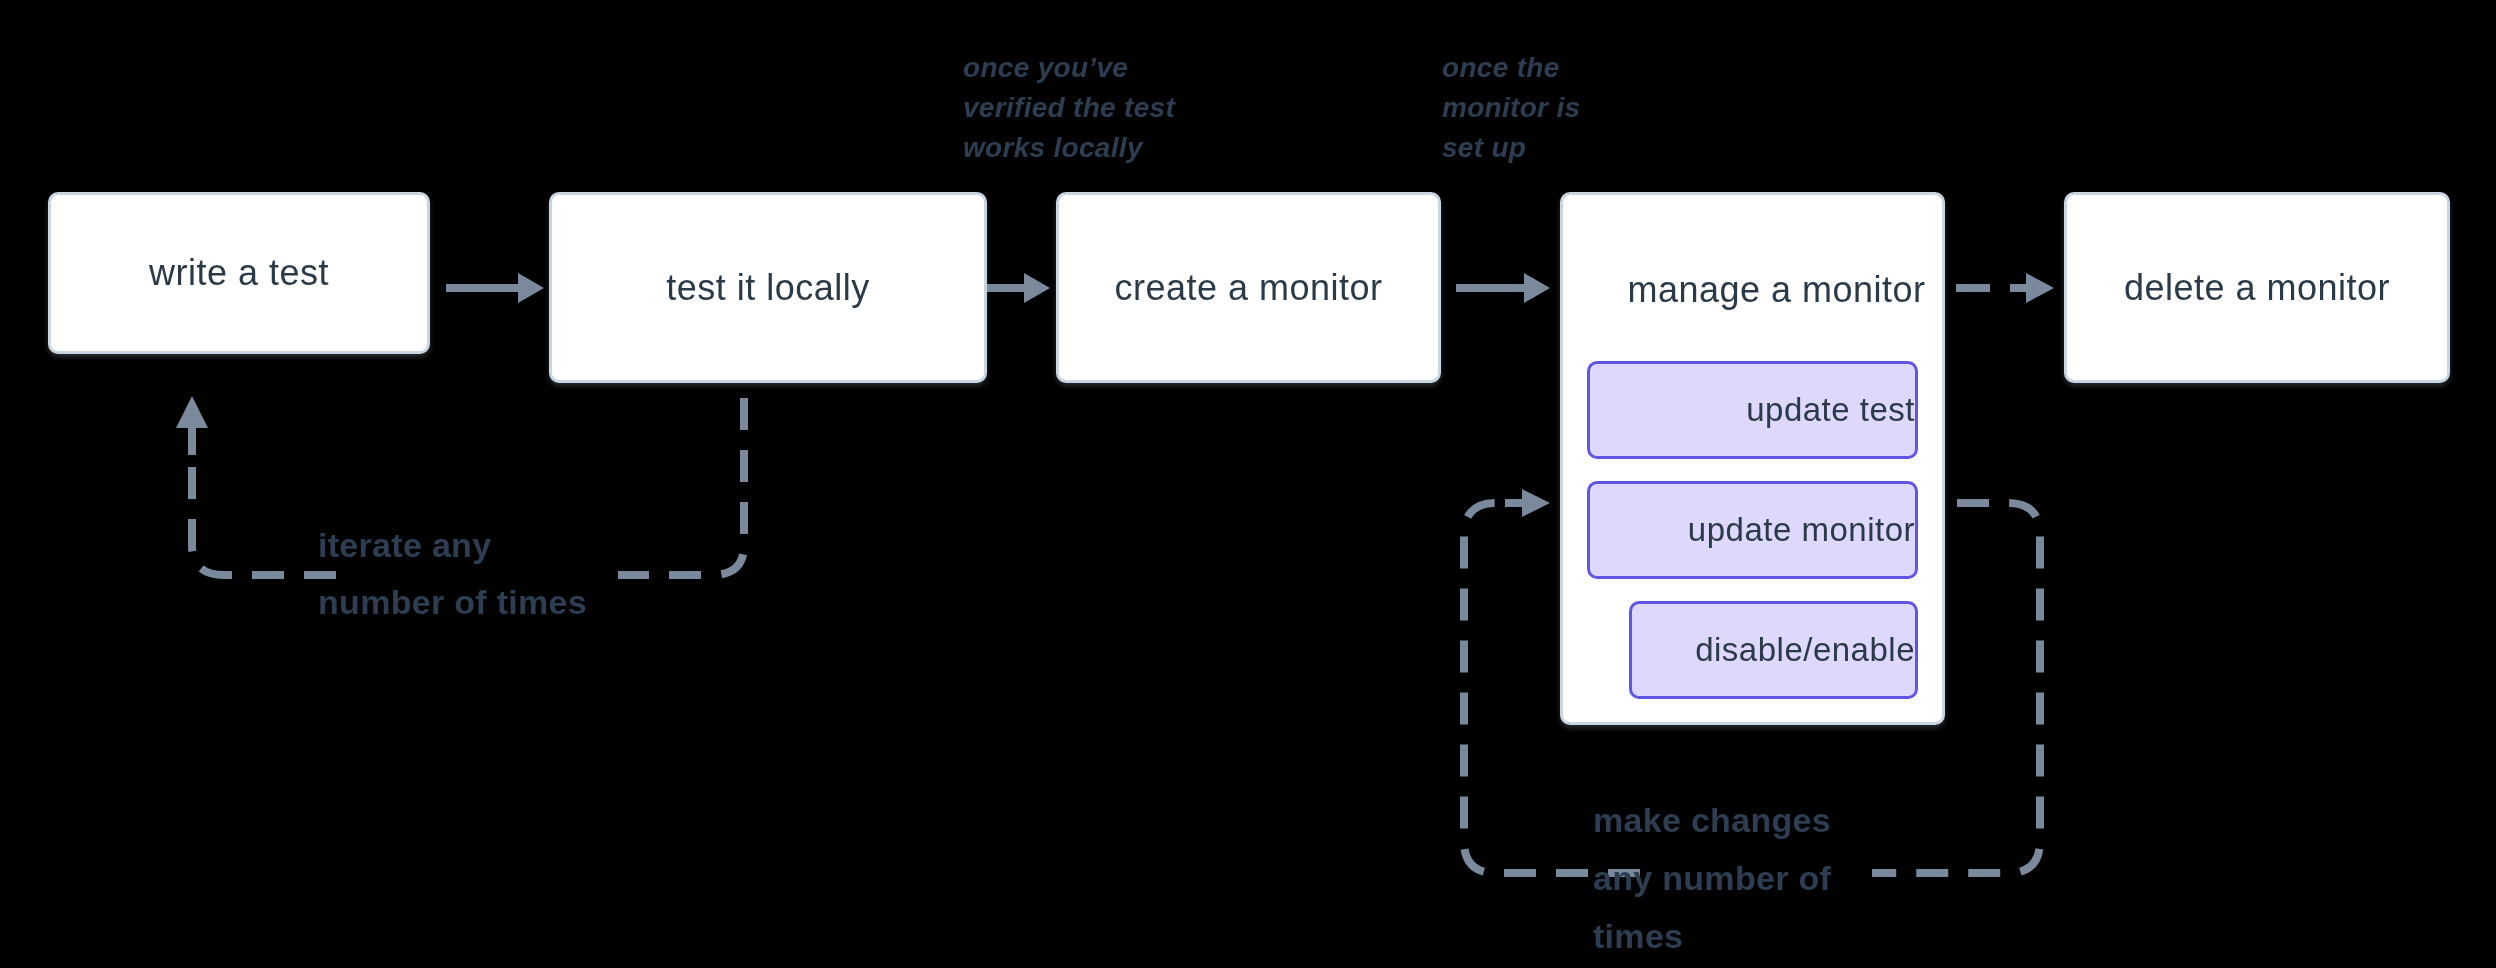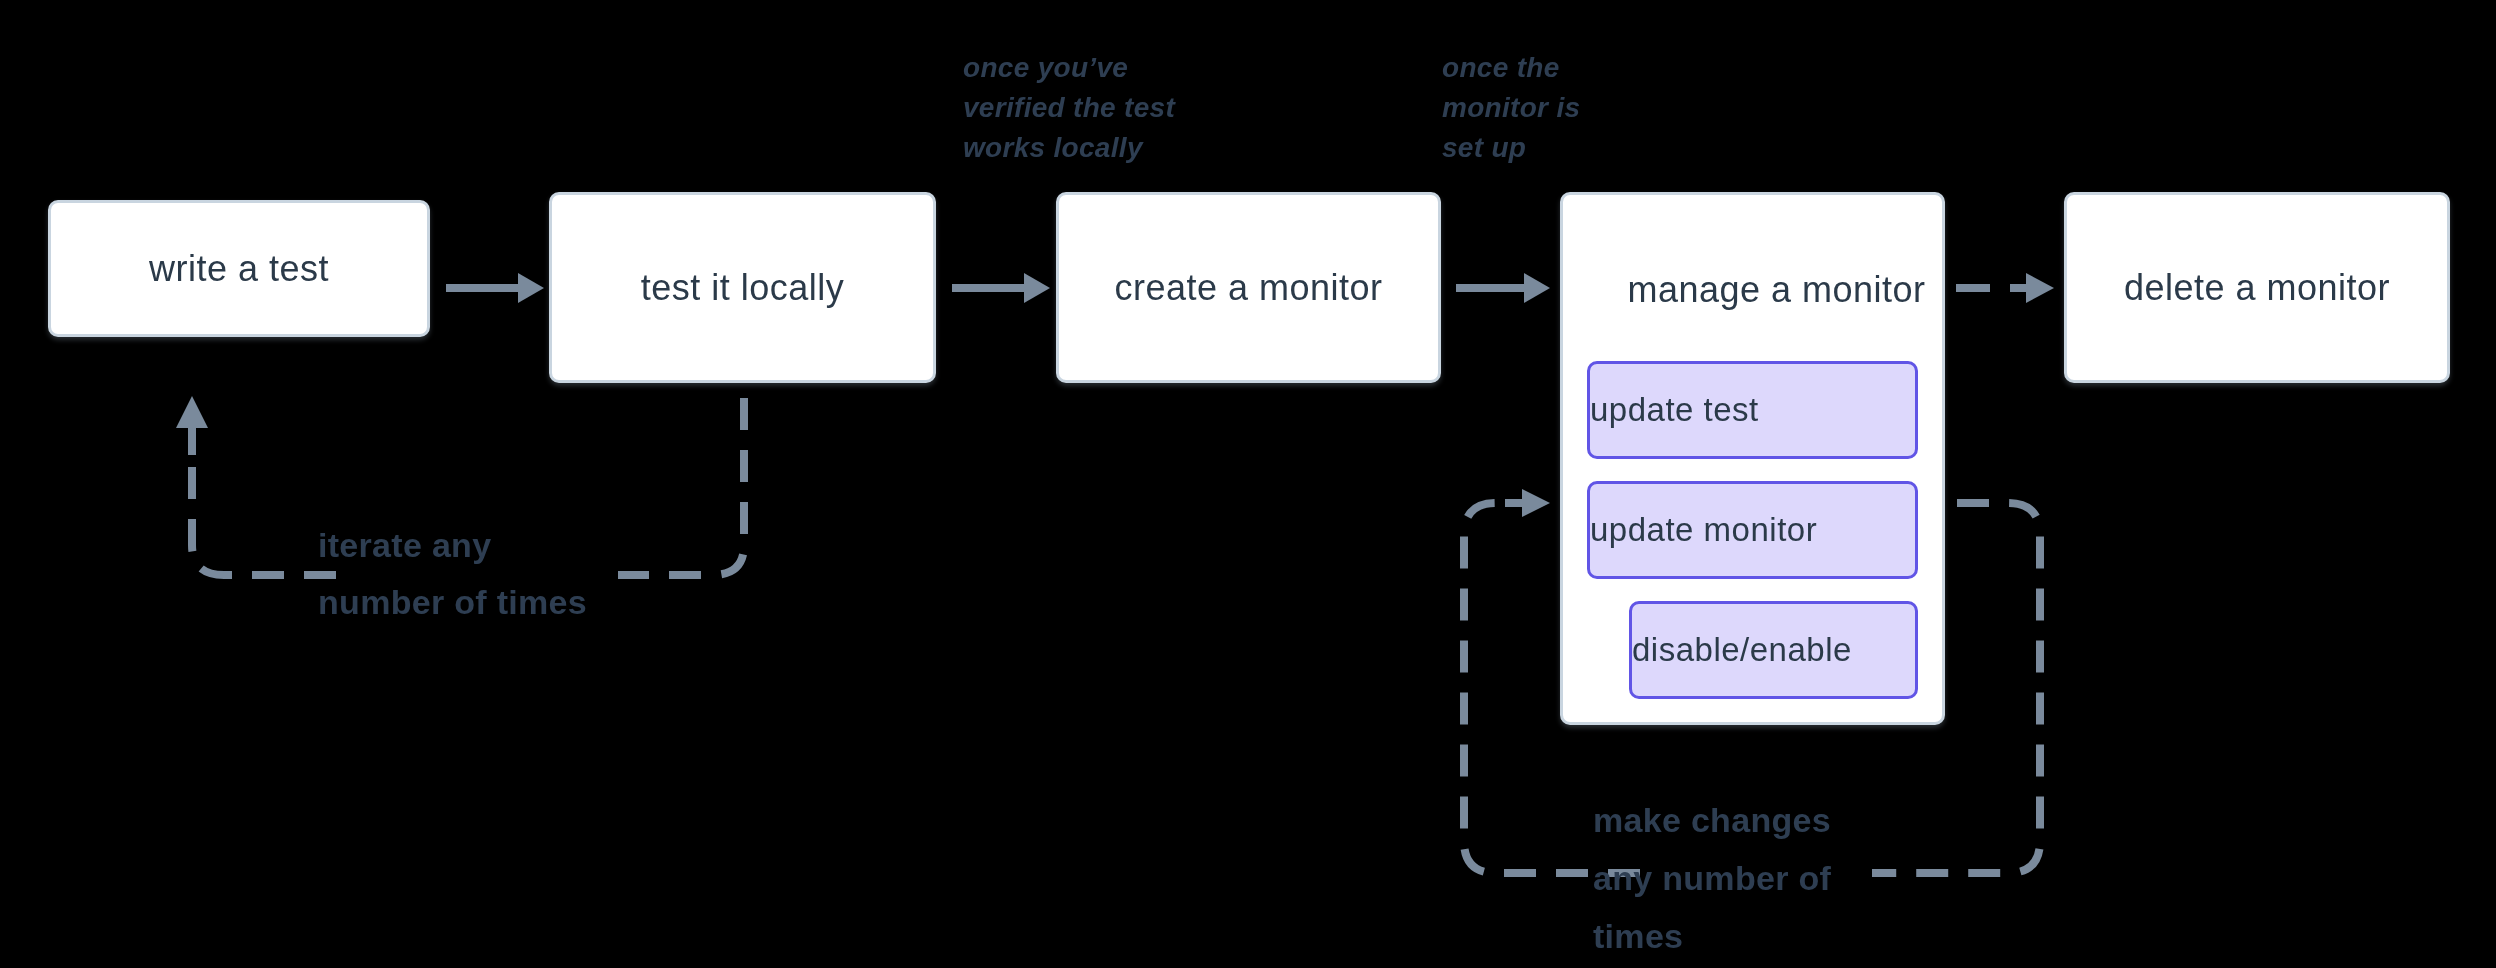--- a/index.html
+++ b/index.html
@@ -72,21 +72,21 @@
   }
   .subnode {
     position: absolute;
     left: 24px; right: 24px;
     height: 98px;
     background: var(--sub-box-fill);
     border: 3px solid var(--sub-box-border);
     border-radius: 10px;
     display: flex;
     align-items: center;
-    justify-content: flex-start;
+    justify-content: flex-end;
   }
   .subnode-label {
     font-size: 33px;
     font-weight: 500;
     color: var(--text-dark);
     letter-spacing: 0.5px;
     white-space: nowrap;
   }
   .annotation {
     position: absolute;
@@ -132,25 +132,25 @@
     <path class="dash" d="M 336 575 L 224 575 Q 192 575 192 545 L 192 452"></path>
     <path class="solid" d="M 192 455 L 192 426"></path>
     <polygon class="head" points="176,428 208,428 192,396"></polygon>
 
     <path class="dash" d="M 1957 503 L 2008 503 Q 2040 503 2040 535 L 2040 841 Q 2040 873 2008 873 L 1872 873"></path>
     <path class="dash" d="M 1640 873 L 1496 873 Q 1464 873 1464 841 L 1464 535 Q 1464 503 1496 503 L 1502 503"></path>
     <path class="solid" d="M 1505 503 L 1522 503"></path>
     <polygon class="head" points="1522,489 1522,517 1550,503"></polygon>
   </svg>
 
-  <div class="node" style="left:48px; top:200px; width:382px; height:137px;">
+  <div class="node" style="left:48px; top:192px; width:382px; height:162px;">
     <span class="node-label">write a test</span>
   </div>
 
-  <div class="node" style="left:549px; top:192px; width:387px; height:191px;">
+  <div class="node" style="left:549px; top:192px; width:438px; height:191px;">
     <span class="node-label">test it locally</span>
   </div>
 
   <div class="node" style="left:1056px; top:192px; width:385px; height:191px;">
     <span class="node-label">create a monitor</span>
   </div>
 
   <div class="node tall" style="left:1560px; top:192px; width:385px; height:533px;">
     <div class="node-title">manage a monitor</div>
     <div class="subnode" style="top:166px;">

